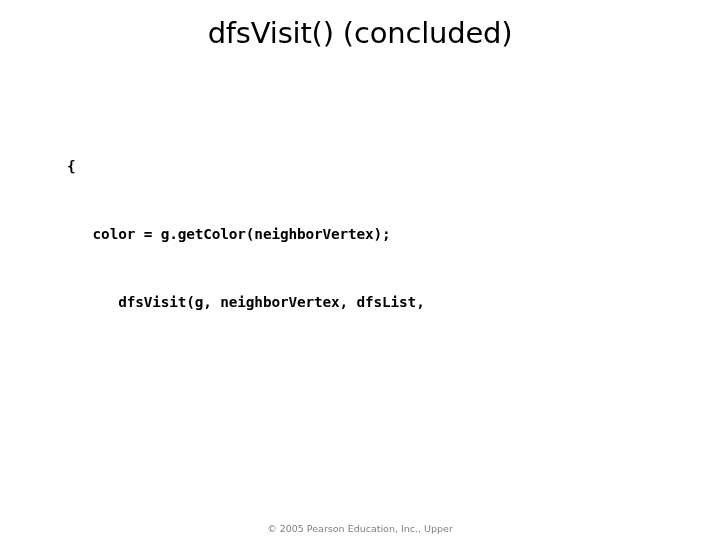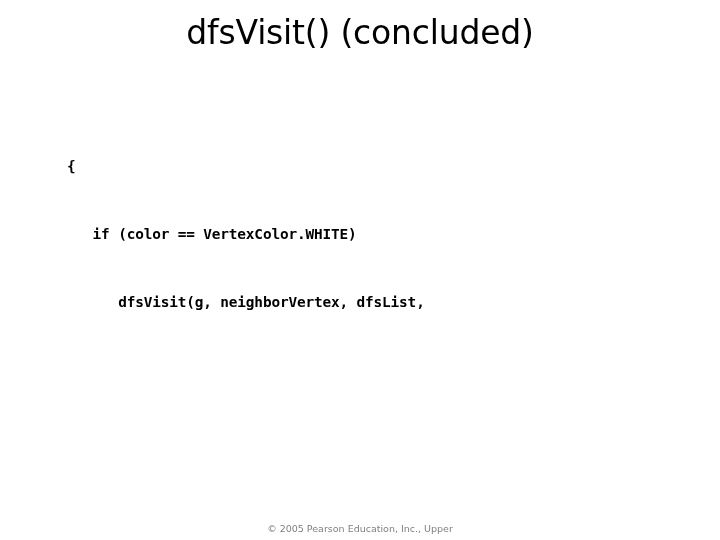--- a/index.html
+++ b/index.html
@@ -21,21 +21,21 @@
     height: 540px;
     box-sizing: border-box;
   }
   .slide-title {
     position: absolute;
     left: 0;
     top: 13px;
     width: 720px;
     text-align: center;
     font-family: "DejaVu Sans", "Liberation Sans", sans-serif;
-    font-size: 33px;
+    font-size: 29px;
     line-height: 40px;
     font-weight: 400;
     color: #000000;
     letter-spacing: -0.2px;
     white-space: pre;
   }
   .code-block {
     position: absolute;
     left: 33px;
     top: 110px;
@@ -71,21 +71,21 @@
 </style>
 </head>
 <body>
 
 <div class="slide">
 
   <div class="slide-title">dfsVisit() (concluded)</div>
 
   <div class="code-block">
     <span class="code-line">    {</span>
-    <span class="code-line">       if (color == VertexColor.WHITE)</span>
+    <span class="code-line">       color = g.getColor(neighborVertex);</span>
     <span class="code-line">          dfsVisit(g, neighborVertex, dfsList,</span>
     
     
     
     
     
     
     
     
     

